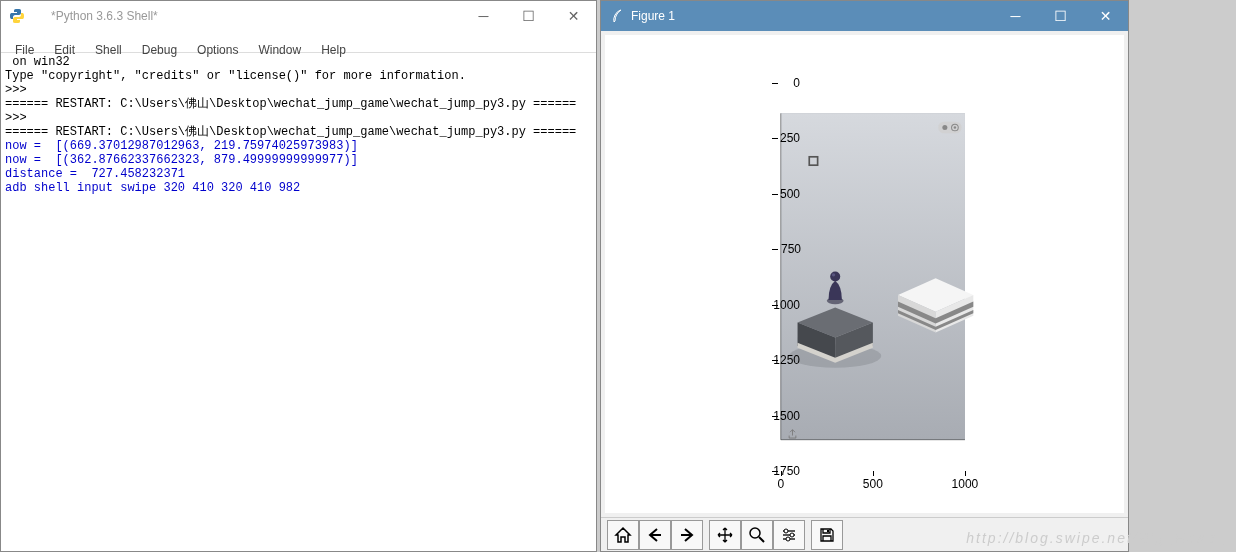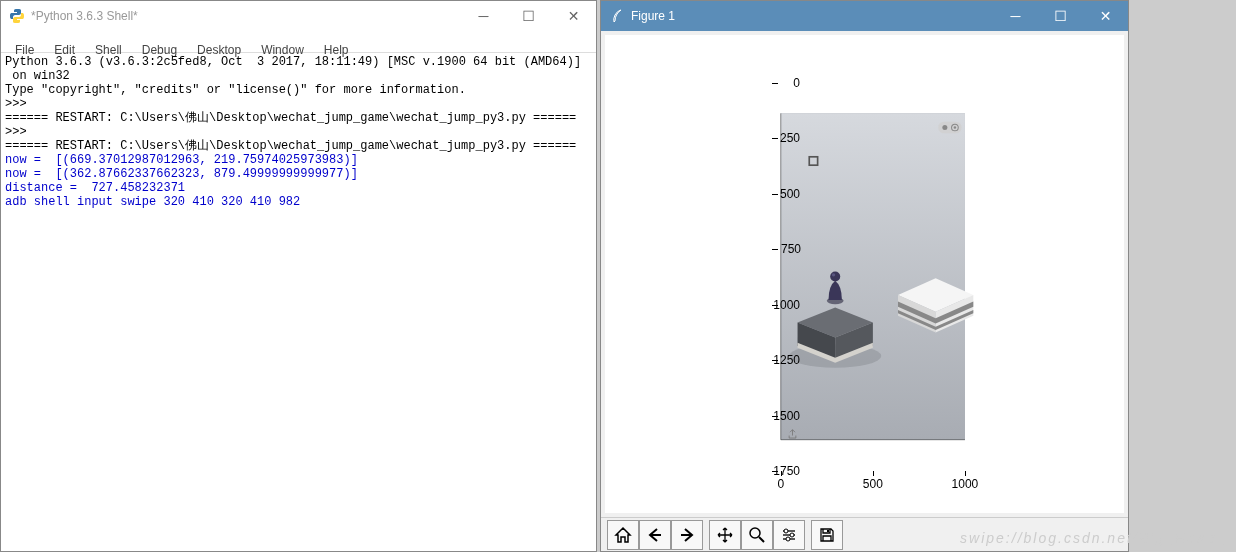--- a/index.html
+++ b/index.html
@@ -1,19 +1,19 @@
 <!DOCTYPE html>
 <html><head>
 <meta charset="utf-8">
 <style>
 * { margin:0; padding:0; box-sizing:border-box; }
 body { width:1236px; height:552px; font-family:"Segoe UI",Arial,sans-serif; background:#ccc; overflow:hidden; position:relative; }
 .window { position:absolute; background:#fff; border:1px solid #888; display:flex; flex-direction:column; }
 .titlebar { height:30px; display:flex; align-items:center; padding:0 0 0 8px; font-size:12px; }
-.shell-title { background:#fff; color:#999; }
+.shell-title { background:#fff; color:#999;gap:20px; }
 .fig-title { background:#5b8db8; color:#fff; }
 .title-icon { width:16px; height:16px; margin-right:6px; display:inline-flex; align-items:center; justify-content:center; }
 .title-text { flex:1; }
 .win-controls { display:flex; }
 .win-btn { width:45px; height:30px; display:flex; align-items:center; justify-content:center; font-size:14px; color:#666; cursor:pointer; }
 .fig-title .win-btn { color:#fff; }
 .menubar { height:22px; display:flex; align-items:center; padding:0 4px; font-size:12px; color:#444; border-bottom:1px solid #ddd; }
 .menu-item { padding:2px 10px; cursor:pointer;margin-top:16px; }
 .content { flex:1; padding:2px 4px; font-family:"Courier New",monospace; font-size:12px; line-height:14px; overflow:auto; position:relative; }
 .content .line { white-space:pre; }
@@ -47,26 +47,25 @@
       <div class="win-btn">─</div>
       <div class="win-btn">☐</div>
       <div class="win-btn close">✕</div>
     </div>
   </div>
   <div class="menubar" id="shell-menu">
       <div class="menu-item">File</div>
       <div class="menu-item">Edit</div>
       <div class="menu-item">Shell</div>
       <div class="menu-item">Debug</div>
-      <div class="menu-item">Desktop</div>
+      <div class="menu-item">Options</div>
       <div class="menu-item">Window</div>
       <div class="menu-item">Help</div>
     </div>
   <div class="content" id="shell-content">
-    <div class="line">Python 3.6.3 (v3.6.3:2c5fed8, Oct  3 2017, 18:11:49) [MSC v.1900 64 bit (AMD64)]</div>
       <div class="line"> on win32</div>
       <div class="line">Type "copyright", "credits" or "license()" for more information.</div>
       <div class="line">&gt;&gt;&gt; </div>
       <div class="line">====== RESTART: C:\Users\佛山\Desktop\wechat_jump_game\wechat_jump_py3.py ======</div>
       <div class="line">&gt;&gt;&gt; </div>
       <div class="line">====== RESTART: C:\Users\佛山\Desktop\wechat_jump_game\wechat_jump_py3.py ======</div>
       <div class="line blue">now =  [(669.37012987012963, 219.75974025973983)]</div>
       <div class="line blue">now =  [(362.87662337662323, 879.49999999999977)]</div>
       <div class="line blue">distance =  727.458232371</div>
       <div class="line blue">adb shell input swipe 320 410 320 410 982</div>
@@ -209,13 +208,13 @@
       <div class="tool-btn">
           <svg width="18" height="18" viewBox="0 0 18 18">
             <path d="M3 3 L13 3 L15 5 L15 15 L3 15 Z M5 3 L5 7 L12 7 L12 3 M5 10 L13 10 L13 15 L5 15 Z" fill="none" stroke="#000" stroke-width="1.3"></path>
             <rect x="9" y="4" width="2" height="2" fill="#000"></rect>
           </svg>
         </div>
     </div>
   </div>
 </div>
 
-<div class="watermark">swipe://blog.csdn.net/Big_Head_</div>
+<div class="watermark">http://blog.swipe.net/Big_Head_</div>
 
 </body></html>

